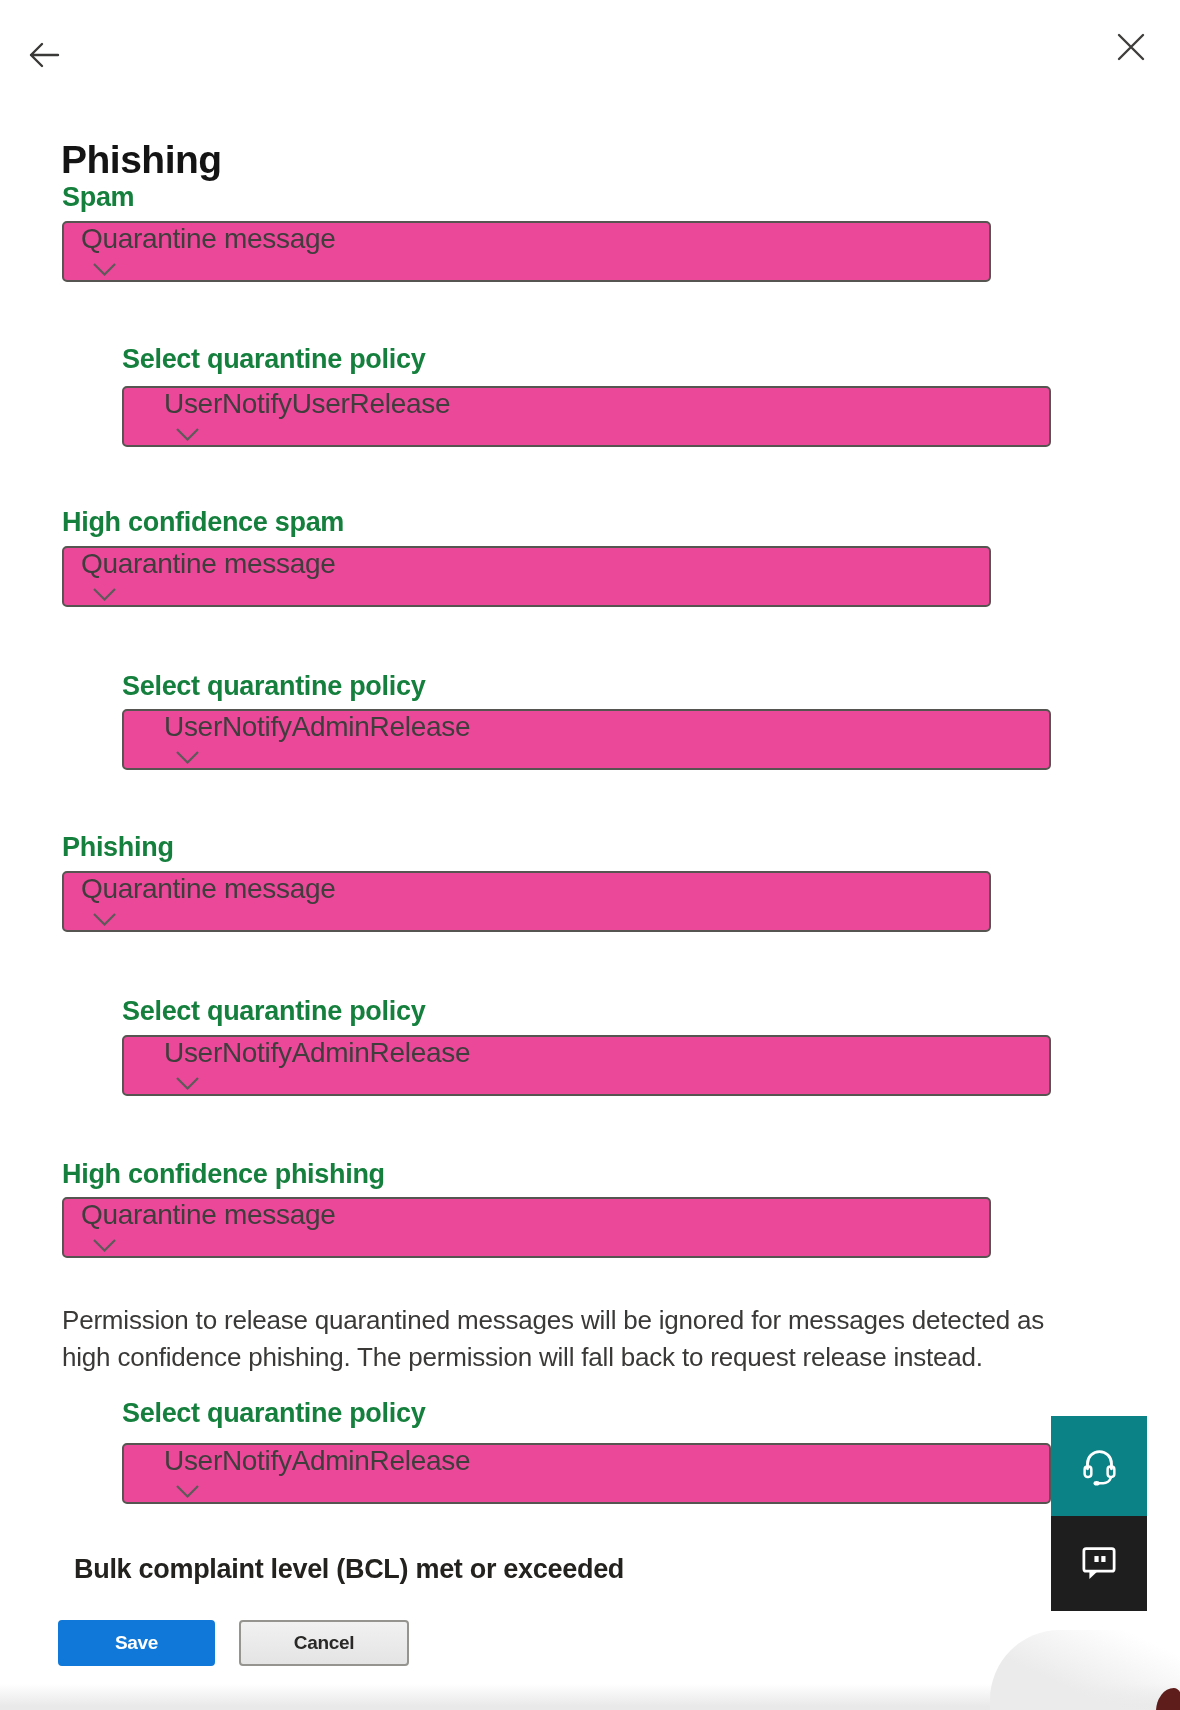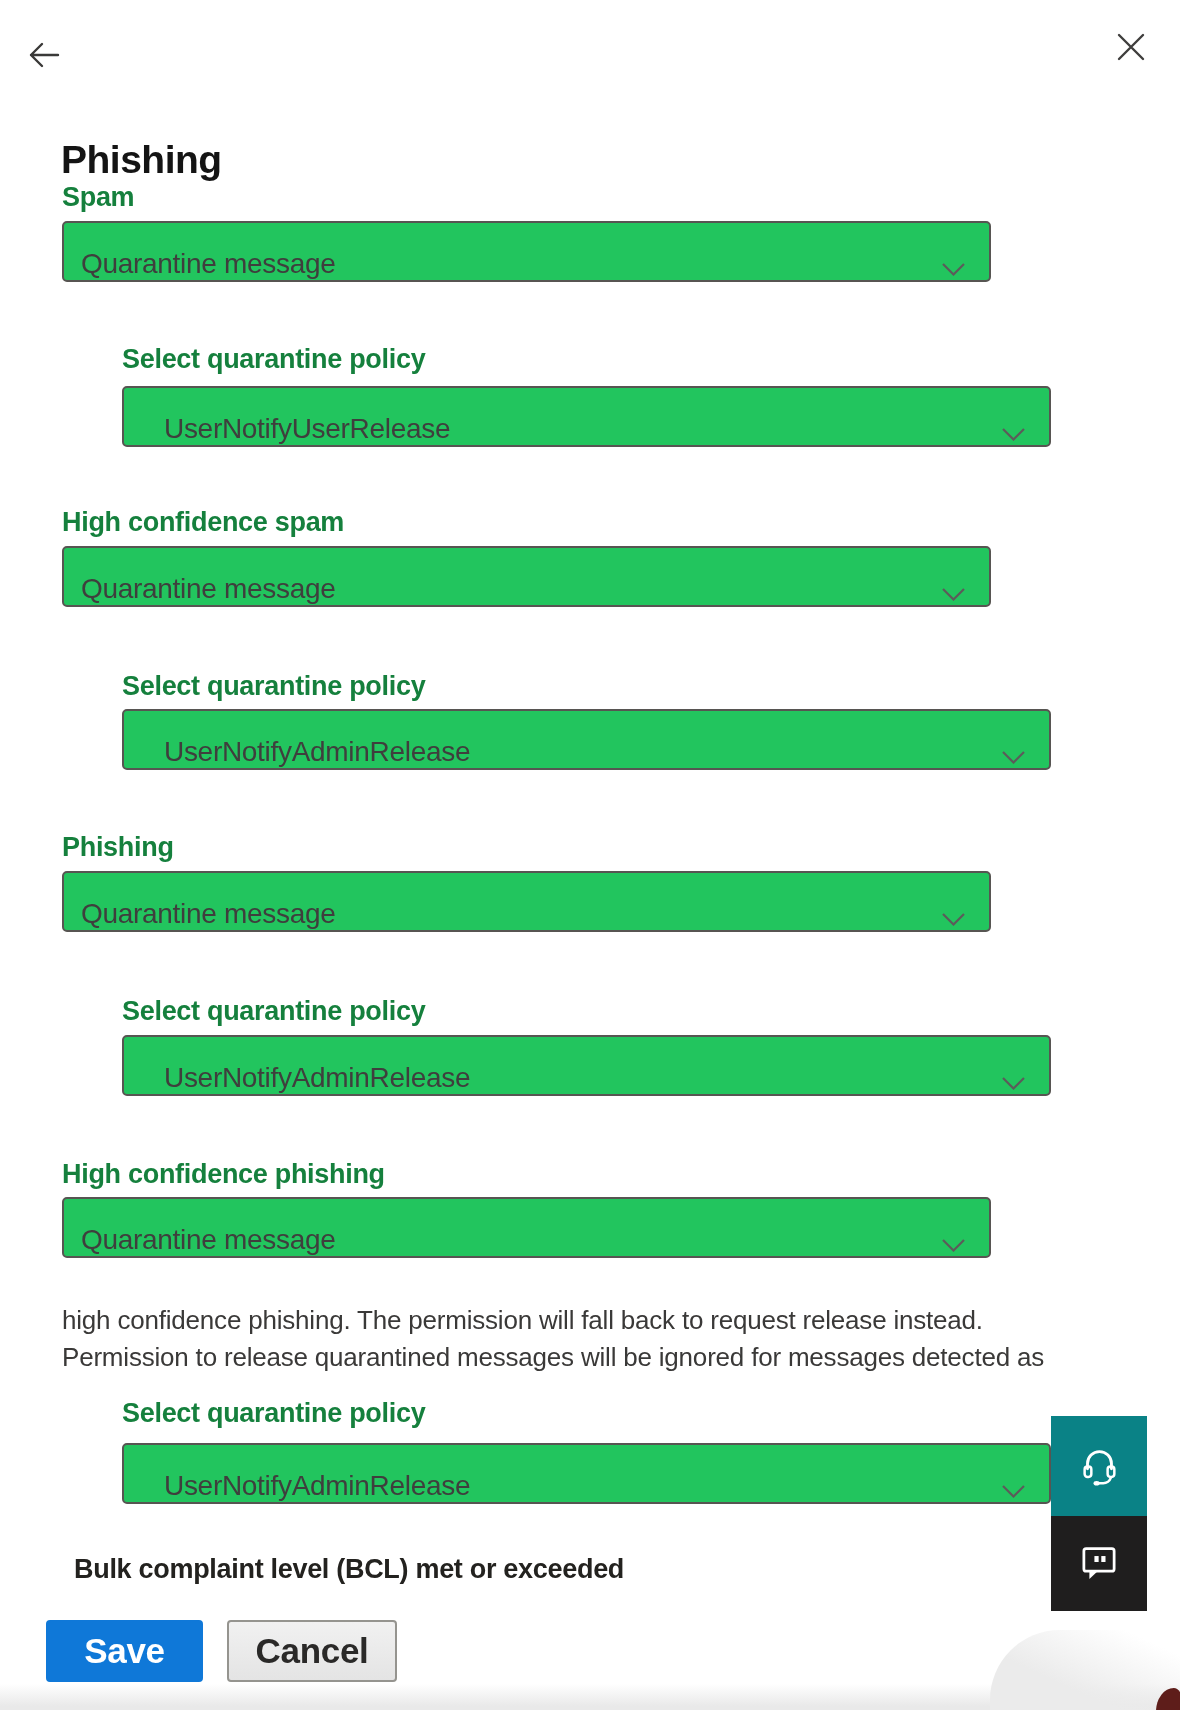--- a/index.html
+++ b/index.html
@@ -16,42 +16,42 @@
     position:absolute;left:61px;top:112px;
     font-size:39px;font-weight:700;color:#141414;letter-spacing:-0.5px;
   }
   .field-label{
     position:absolute;left:62px;
     font-size:27px;font-weight:700;color:#15803d;letter-spacing:-0.3px;white-space:nowrap;
   }
   .field-label.indent{left:122px;}
   .dropdown{
     position:absolute;left:62px;width:929px;height:61px;
-    border:2px solid #575552;border-radius:5px;background:#22c55e;
-    display:flex;align-items:flex-end;justify-content:space-between;
-    padding:0 24px 0 17px;box-sizing:border-box;cursor:pointer;
+    border:2px solid #575552;border-radius:5px;background:#ec4899;
+    display:flex;align-items:flex-start;justify-content:space-between;
+    padding:0 24px 0 17px;box-sizing:border-box;cursor:pointer;flex-direction:column;
   }
   .dropdown.indent{left:122px;padding-left:40px;}
   .dropdown .val{
     font-size:28px;color:#3f3e3d;letter-spacing:-0.3px;white-space:nowrap;overflow:hidden;
   }
   .chev{flex:0 0 auto;margin-left:12px;}
   .note{
     position:absolute;left:62px;top:1302px;
     font-size:26px;line-height:37px;color:#3a3938;letter-spacing:-0.2px;
   }
   .note div{white-space:nowrap;}
   .section-heading{
     position:absolute;left:62px;top:1554px;
     font-size:27px;font-weight:700;color:#23221f;letter-spacing:-0.3px;white-space:nowrap;margin-left:12px;
   }
   .btn{
-    position:absolute;top:1620px;height:62px;
-    font-family:inherit;font-size:35px;font-weight:700;letter-spacing:-0.3px;
-    border-radius:4px;cursor:pointer;
+    position:absolute;top:1620px;height:46px;
+    font-family:inherit;font-size:19px;font-weight:700;letter-spacing:-0.3px;
+    border-radius:4px;cursor:pointer;margin-left:12px;
   }
   .btn-primary{
     left:46px;width:157px;
     background:#0f78d8;color:#ffffff;border:2px solid #0f78d8;
   }
   .btn-default{
     left:227px;width:170px;
     background:linear-gradient(180deg,#f1f1f1 0%,#e4e4e4 100%);
     color:#2a2928;border:2px solid #95948f;
   }
@@ -162,22 +162,22 @@
 <div class="dropdown" style="top:1197px;" role="combobox">
   <span class="val">Quarantine message</span>
   <span class="chev">
     <svg width="23" height="13" viewBox="0 0 23 13">
         <path d="M1 1 L11.5 11.5 L22 1" stroke="#5c5b5a" stroke-width="2.2" fill="none"></path>
       </svg>
   </span>
 </div>
 
 <div class="note">
+  <div>Permission to release quarantined messages will be ignored for messages detected as</div>
   <div>high confidence phishing. The permission will fall back to request release instead.</div>
-  <div>Permission to release quarantined messages will be ignored for messages detected as</div>
 </div>
 
 <div class="field-label indent" style="top:1398px;">Select quarantine policy</div>
 <div class="dropdown indent" style="top:1443px;" role="combobox">
   <span class="val">UserNotifyAdminRelease</span>
   <span class="chev">
     <svg width="23" height="13" viewBox="0 0 23 13">
         <path d="M1 1 L11.5 11.5 L22 1" stroke="#5c5b5a" stroke-width="2.2" fill="none"></path>
       </svg>
   </span>

